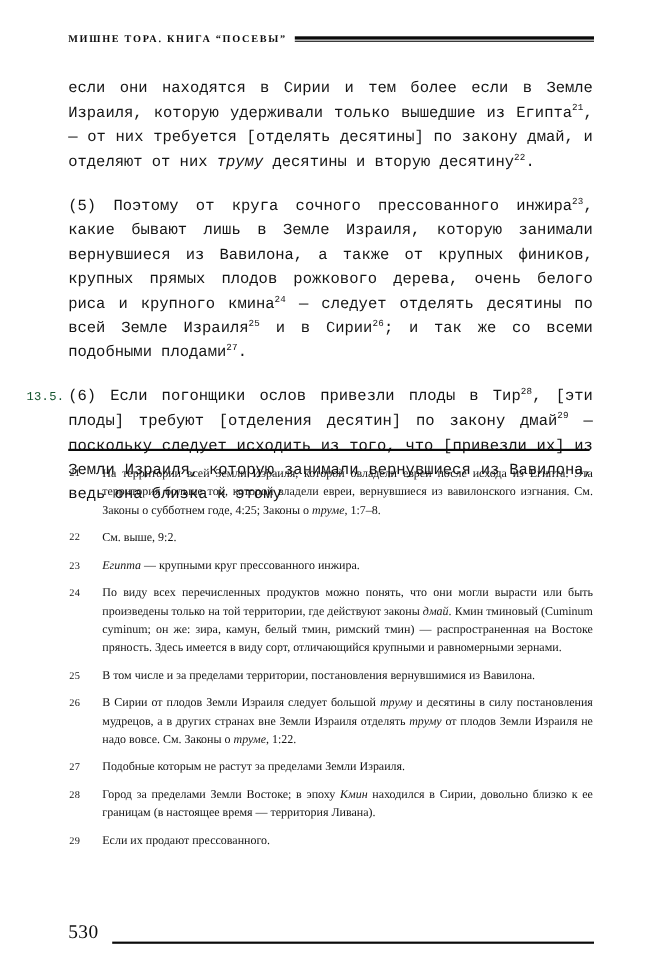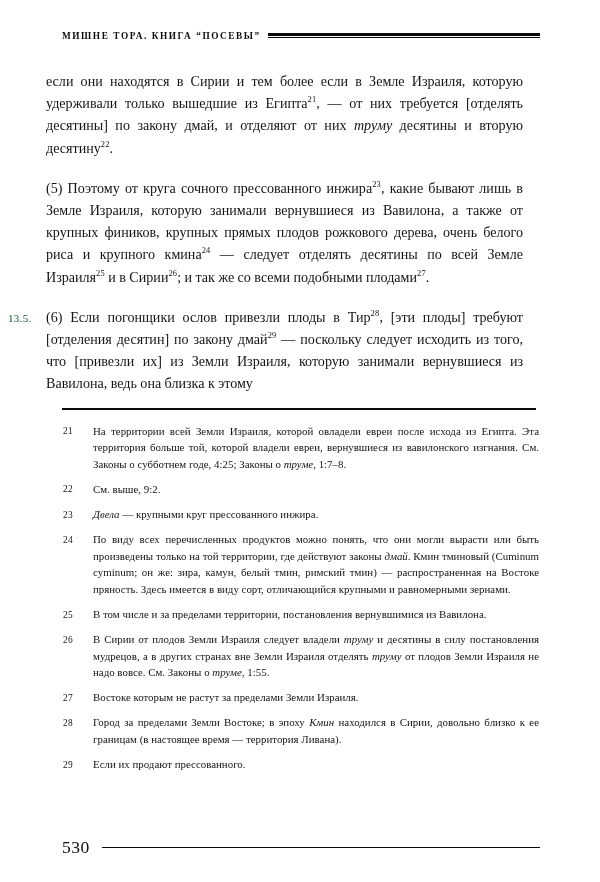--- a/index.html
+++ b/index.html
@@ -58,23 +58,24 @@
     content: "";
     position: absolute;
     left: 0; right: 0; top: 4.2px;
     height: 1.2px;
     background: #0a0a0a;
   }
 
   
   .body-col {
     position: absolute;
-    left: 46px;
+    left: 62px;
     top: 70px;
     width: 477px;
+    font-family: Liberation Mono, monospace;
   }
   .para {
     position: relative;
     font-size: 14.1px;
     line-height: 22.2px;
     text-align: justify;
     text-align-last: left;
     color: #141414;
     margin: 0;
     hyphens: none;
@@ -138,21 +139,21 @@
   }
   .fn-text { display: block; }
 
   
   .footer {
     position: absolute;
     left: 62px;
     bottom: 24px;
     width: 478px;
     display: flex;
-    align-items: center;
+    align-items: flex-end;
     margin-top: 16px;
   }
   .folio {
     font-size: 17.6px;
     letter-spacing: 0.4px;
     color: #0d0d0d;
     font-variant-numeric: oldstyle-nums;
     white-space: nowrap;
   }
   .footer-rule {
@@ -184,37 +185,37 @@
         <div class="fn">
           <span class="fn-num">21</span>
           <span class="fn-text"><span>На территории всей Земли Израиля, которой овладели евреи после исхода из Египта. Эта территория больше той, которой владели евреи, вернувшиеся из вавилонского изгнания. См. Законы о субботнем годе, 4:25; Законы о </span><em class="ital">труме</em><span>, 1:7–8.</span></span>
         </div>
         <div class="fn">
           <span class="fn-num">22</span>
           <span class="fn-text"><span>См. выше, 9:2.</span></span>
         </div>
         <div class="fn">
           <span class="fn-num">23</span>
-          <span class="fn-text"><em class="ital">Двела</em><span> — крупными круг прессованного инжира.</span></span>
+          <span class="fn-text"><em class="ital">Египта</em><span> — крупными круг прессованного инжира.</span></span>
         </div>
         <div class="fn">
           <span class="fn-num">24</span>
           <span class="fn-text"><span>По виду всех перечисленных продуктов можно понять, что они могли вырасти или быть произведены только на той территории, где действуют законы </span><em class="ital">дмай</em><span>. Кмин тминовый (Cuminum cyminum; он же: зира, камун, белый тмин, римский тмин) — распространенная на Востоке пряность. Здесь имеется в виду сорт, отличающийся крупными и равномерными зернами.</span></span>
         </div>
         <div class="fn">
           <span class="fn-num">25</span>
           <span class="fn-text"><span>В том числе и за пределами территории, постановления вернувшимися из Вавилона.</span></span>
         </div>
         <div class="fn">
           <span class="fn-num">26</span>
-          <span class="fn-text"><span>В Сирии от плодов Земли Израиля следует владели </span><em class="ital">труму</em><span> и десятины в силу постановления мудрецов, а в других странах вне Земли Израиля отделять </span><em class="ital">труму</em><span> от плодов Земли Израиля не надо вовсе. См. Законы о </span><em class="ital">труме</em><span>, 1:55.</span></span>
+          <span class="fn-text"><span>В Сирии от плодов Земли Израиля следует большой </span><em class="ital">труму</em><span> и десятины в силу постановления мудрецов, а в других странах вне Земли Израиля отделять </span><em class="ital">труму</em><span> от плодов Земли Израиля не надо вовсе. См. Законы о </span><em class="ital">труме</em><span>, 1:22.</span></span>
         </div>
         <div class="fn">
           <span class="fn-num">27</span>
-          <span class="fn-text"><span>Востоке которым не растут за пределами Земли Израиля.</span></span>
+          <span class="fn-text"><span>Подобные которым не растут за пределами Земли Израиля.</span></span>
         </div>
         <div class="fn">
           <span class="fn-num">28</span>
           <span class="fn-text"><span>Город за пределами Земли Востоке; в эпоху </span><em class="ital">Кмин</em><span> находился в Сирии, довольно близко к ее границам (в настоящее время — территория Ливана).</span></span>
         </div>
         <div class="fn">
           <span class="fn-num">29</span>
           <span class="fn-text"><span>Если их продают прессованного.</span></span>
         </div>
       </div>

